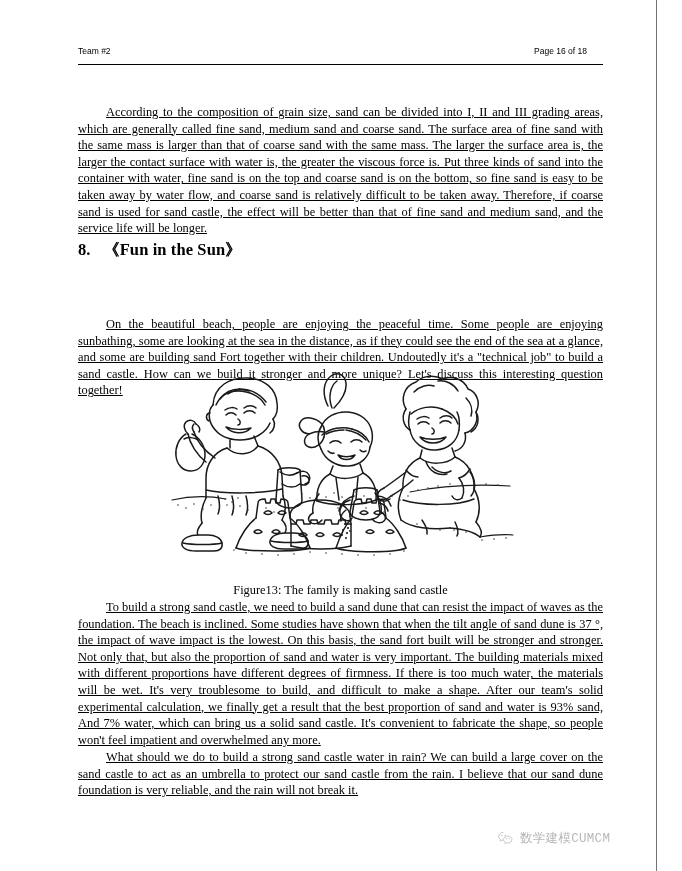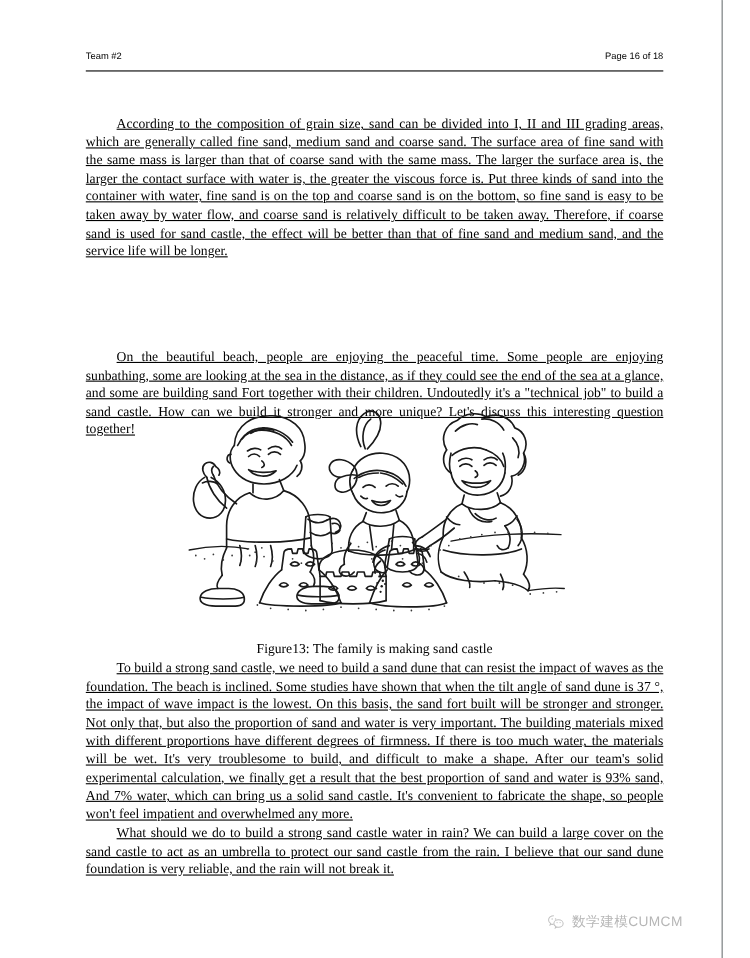--- a/index.html
+++ b/index.html
@@ -39,21 +39,21 @@
     line-height: 14px;
     color: #000;
   }
   .runhead .left {
     position: absolute;
     left: 0;
     top: 0;
   }
   .runhead .right {
     position: absolute;
-    right: 0;
+    right: 16px;
     top: 0;
   }
   
   .h2 {
     position: absolute;
     left: 78px;
     width: 525px;
     font-family: "Liberation Serif", serif;
     font-weight: bold;
     font-size: 16.5px;
@@ -115,21 +115,21 @@
   #watermark {
     position: absolute;
     left: 497px;
     top: 830px;
     display: flex;
     align-items: center;
     gap: 6px;
     opacity: 0.62;
   }
   #watermark .wm-text {
-    font-family: Liberation Sans, sans-serif;
+    font-family: Liberation Mono, monospace;
     font-size: 12.5px;
     color: #8a8a8a;
     letter-spacing: 0.3px;
     white-space: nowrap;
   }
   #watermark .wm-icon {
     width: 17px;
     height: 17px;
     display: block;
   }
@@ -141,20 +141,23 @@
 
   <div id="page-edge-right"></div>
 
   <div class="runhead">
     <span class="left">Team #2</span>
     <span class="right">Page 16 of 18</span>
   </div>
 
   <div class="para" id="para-1">According to the composition of grain size, sand can be divided into I, II and III grading areas, which are generally called fine sand, medium sand and coarse sand. The surface area of fine sand with the same mass is larger than that of coarse sand with the same mass. The larger the surface area is, the larger the contact surface with water is, the greater the viscous force is. Put three kinds of sand into the container with water, fine sand is on the top and coarse sand is on the bottom, so fine sand is easy to be taken away by water flow, and coarse sand is relatively difficult to be taken away. Therefore, if coarse sand is used for sand castle, the effect will be better than that of fine sand and medium sand, and the service life will be longer.</div>
 
+  <div class="h2" id="heading-8">
+    <span class="num">8.</span><span class="bracket">《</span><span>Fun in the Sun</span><span class="bracket">》</span>
+  </div>
   <div class="para" id="para-2">On the beautiful beach, people are enjoying the peaceful time. Some people are enjoying sunbathing, some are looking at the sea in the distance, as if they could see the end of the sea at a glance, and some are building sand Fort together with their children. Undoutedly it's a "technical job" to build a sand castle. How can we build it stronger and more unique? Let's discuss this interesting question together!</div>
 
   <div id="figure-block">
     <svg id="figure-image" viewBox="0 0 345 200" xmlns="http://www.w3.org/2000/svg">
       <g fill="none" stroke="#1a1a1a" stroke-width="1.5" stroke-linecap="round" stroke-linejoin="round">
 
         <g>
 
           <path d="M43 33 C44 14 60 5 78 6 C95 7 106 17 107 31 C108 38 106 44 103 47"></path>
           <path d="M46 33 C50 24 58 19 68 19 C79 19 90 24 95 33"></path>

